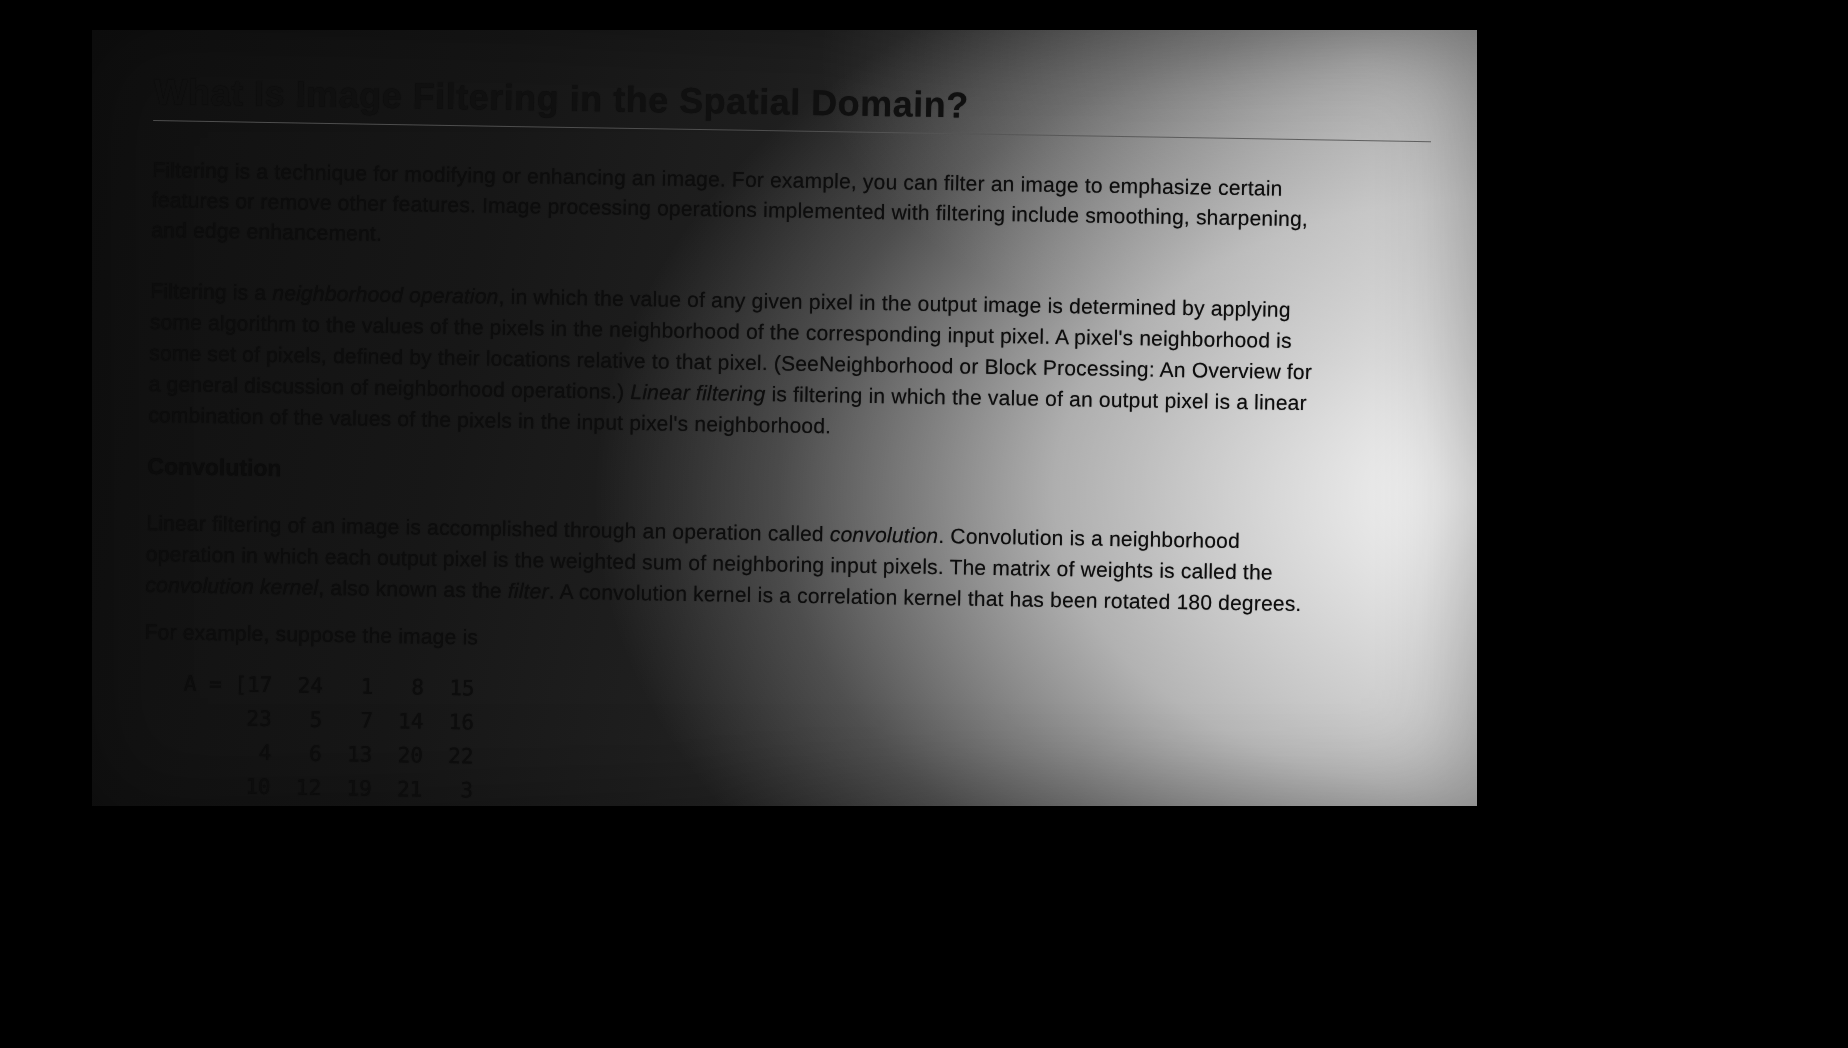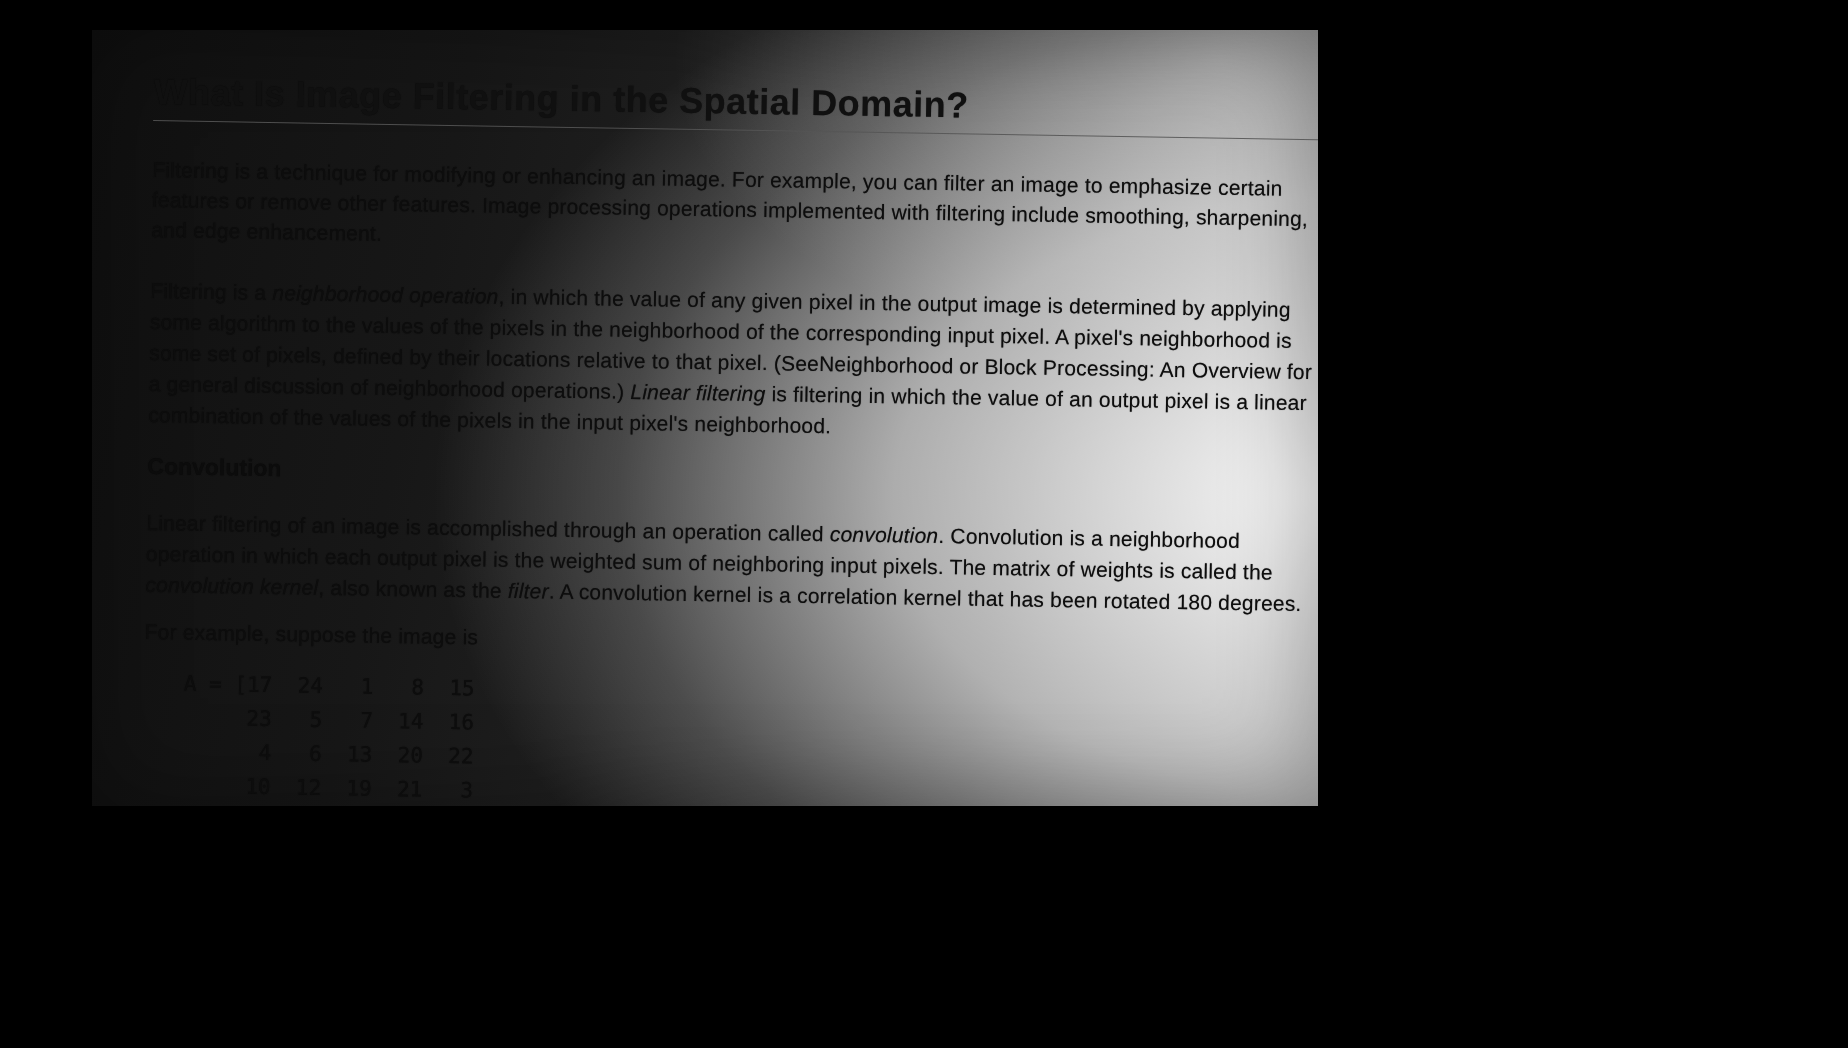--- a/index.html
+++ b/index.html
@@ -9,21 +9,21 @@
     background: #000;
     overflow: hidden;
     position: relative;
     font-family: "Liberation Sans", sans-serif;
   }
 
   
   .photo {
     position: absolute;
     left: 92px; top: 30px;
-    width: 1226px; height: 776px;
+    width: 1385px; height: 776px;
     overflow: hidden;
     background:
       radial-gradient(ellipse 1150px 780px at 101% 60%,
         rgba(255,255,255,0.95) 0%,
         rgba(255,255,255,0.60) 38%,
         rgba(255,255,255,0.18) 62%,
         rgba(255,255,255,0.00) 78%),
       radial-gradient(ellipse 760px 420px at 92% 4%,
         rgba(255,255,255,0.35) 0%,
         rgba(255,255,255,0.00) 72%),

